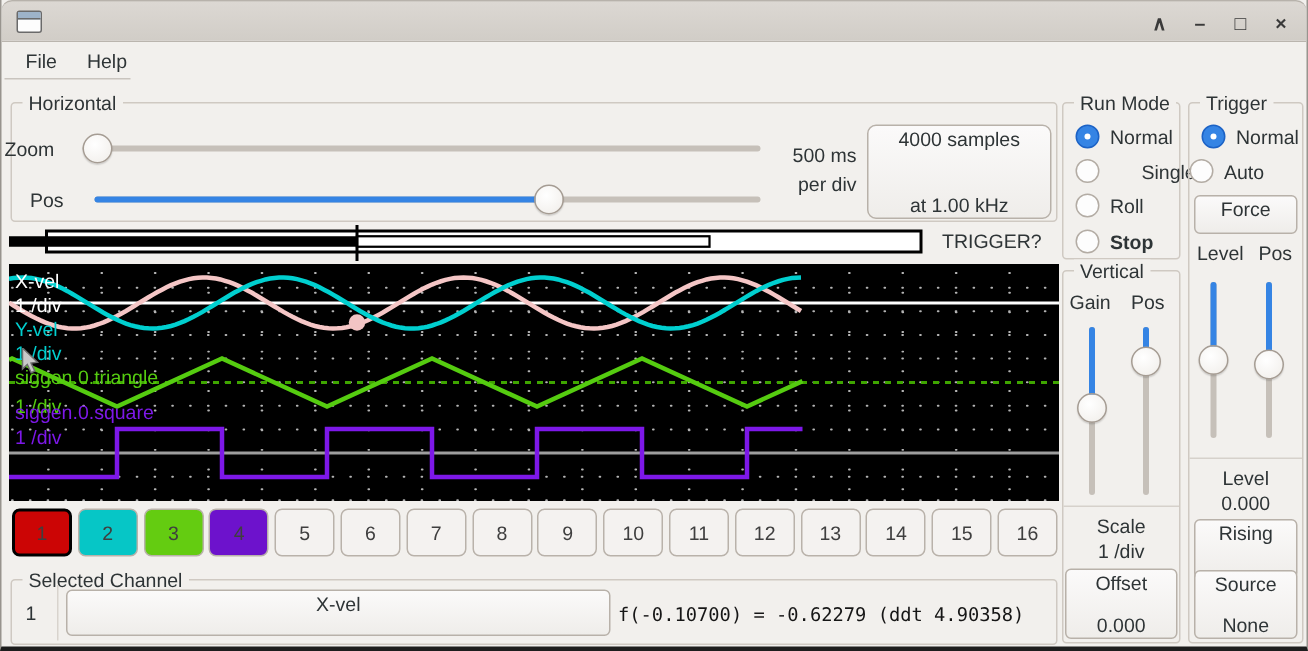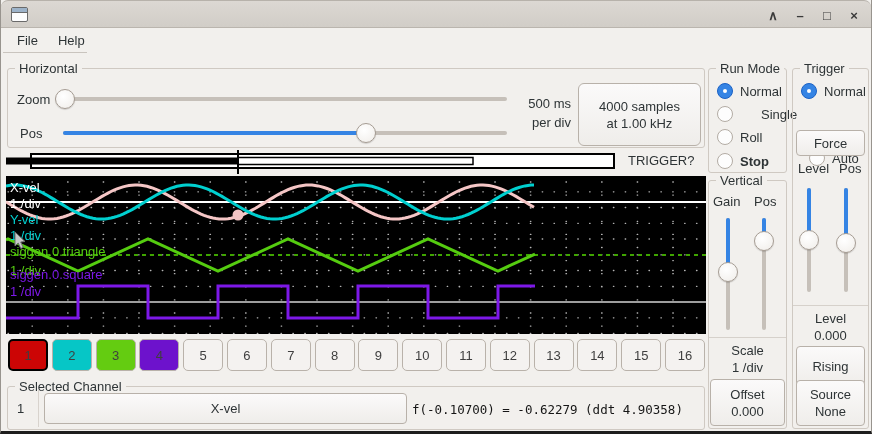--- a/index.html
+++ b/index.html
@@ -27,21 +27,21 @@
   
   .menubar{position:absolute;left:0;top:28px;width:100%;height:25px;display:flex;align-items:center;padding-left:6px;}
   .menu-item{padding:4px 10px;color:#2e3436;}
   .menu-underline{position:absolute;left:2px;top:52px;width:84px;height:1px;background:#c9c4be;}
   
   .groupbox{position:absolute;border:1px solid #cfc9c2;border-radius:3px;box-sizing:border-box;}
   .gb-label{position:absolute;top:-8px;left:7px;background:#f2f0ed;padding:0 4px;color:#2e3436;}
   
   .btn{position:absolute;box-sizing:border-box;border:1px solid #b8b1a9;border-radius:4px;
     background:linear-gradient(#fbfafa,#efedea);color:#2e3436;
-    display:flex;flex-direction:column;align-items:center;justify-content:center;line-height:17px;}
+    display:flex;flex-direction:column;align-items:center;justify-content:space-between;line-height:17px;}
   
   .hslider{position:absolute;height:20px;}
   .hslider .track{position:absolute;left:0;right:0;top:8px;height:4px;background:#c6c0b9;border-radius:2px;}
   .hslider .fill{position:absolute;left:0;top:8px;height:4px;background:#3584e4;border-radius:2px;}
   .vslider{position:absolute;width:20px;}
   .vslider .track{position:absolute;top:0;bottom:0;left:8px;width:4px;background:#c6c0b9;border-radius:2px;}
   .vslider .fill{position:absolute;top:0;left:8px;width:4px;background:#3584e4;border-radius:2px;}
   .handle{position:absolute;width:20px;height:20px;border-radius:50%;
     background:radial-gradient(circle at 40% 35%,#ffffff,#f0ede9);
     border:1px solid #a59c93;box-sizing:border-box;box-shadow:0 1px 1px rgba(0,0,0,.15);}
@@ -79,21 +79,21 @@
 
 <div class="menubar">
   <span class="menu-item">File</span>
   <span class="menu-item">Help</span>
 </div>
 <div class="menu-underline"></div>
 
 <div class="groupbox" style="left:6px;top:68px;width:698px;height:80px;">
   <span class="gb-label">Horizontal</span>
 </div>
-<span class="label" style="left:16px;top:92px;text-align:right;">Zoom</span>
+<span class="label" style="left:2px;top:92px;text-align:right;">Zoom</span>
 <div class="hslider" style="left:54px;top:89px;width:452px;">
   <div class="track"></div>
 
   <div class="handle" style="left: 0px; top: 0px;"></div>
 </div>
 <span class="label" style="left:19px;top:126px;">Pos</span>
 <div class="hslider" style="left:62px;top:123px;width:444px;">
   <div class="track"></div>
   <div class="fill" style="width: 302.56px;"></div>
   <div class="handle" style="left: 292.56px; top: 0px;"></div>
@@ -214,21 +214,21 @@
   <span>0.000</span>
 </div>
 
 <div class="groupbox" style="left:791px;top:68px;width:77px;height:361px;">
   <span class="gb-label">Trigger</span>
   <div id="trigger-options">
       <div class="radio-row" style="left: 8px; top: 12px;">
         <span class="radio on"></span>
         <span>Normal</span>
       </div>
-      <div class="radio-row" style="left: 16px; top: 35px; margin-top: 44px;">
+      <div class="radio-row" style="left: 0; top: 35px;">
         <span class="radio"></span>
         <span>Auto</span>
       </div>
     </div>
 </div>
 <div class="btn" style="left:795px;top:130px;width:69px;height:26px;">
   <span>Force</span>
 </div>
 <span class="label" style="left:797px;top:161px;">Level</span>
 <span class="label" style="left:838px;top:161px;">Pos</span>

